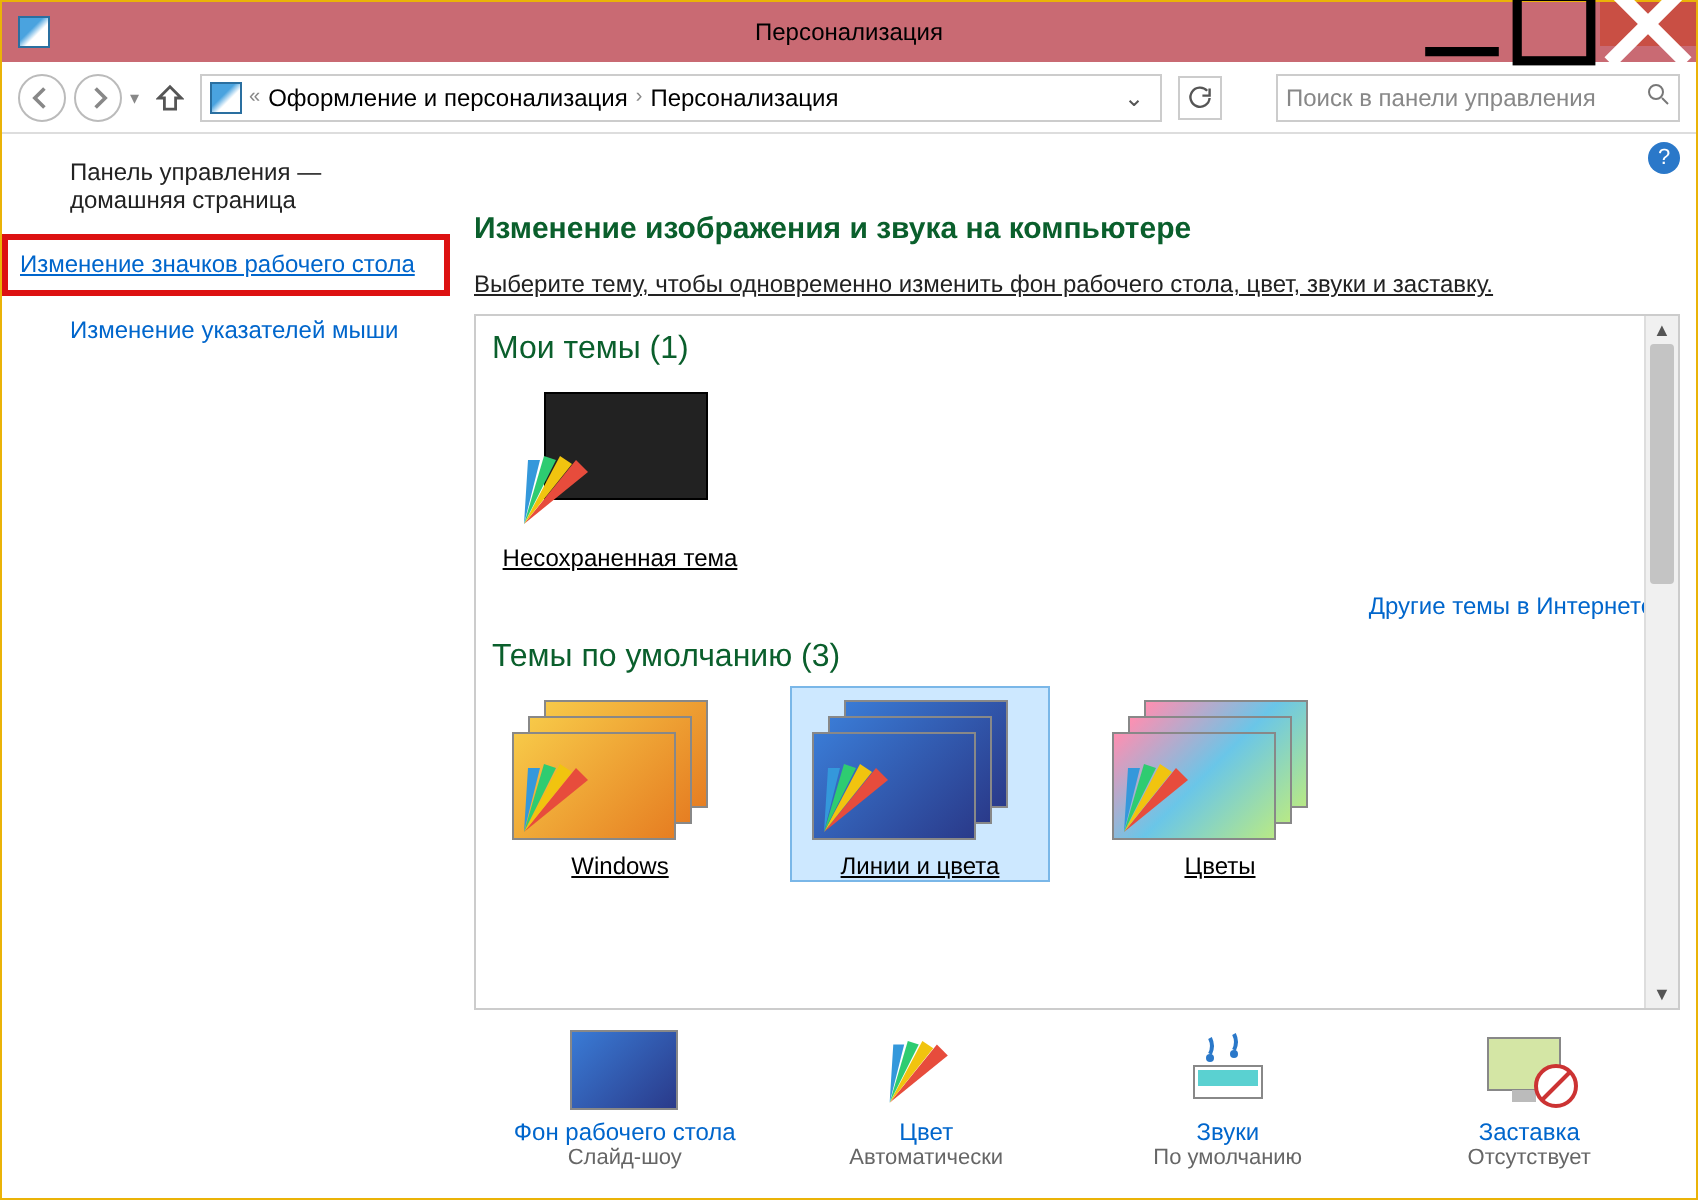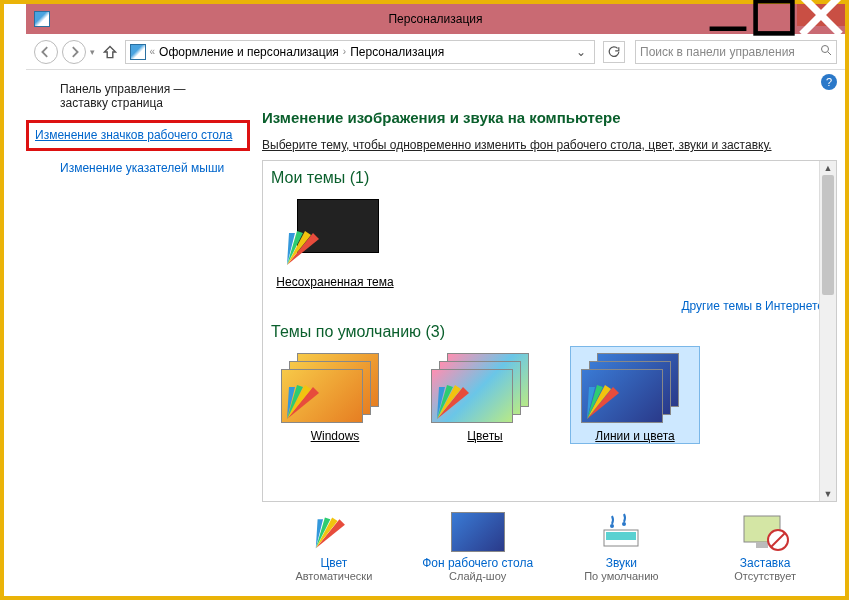--- a/index.html
+++ b/index.html
@@ -1,33 +1,33 @@
 <!DOCTYPE html>
 <html><head>
 <meta charset="utf-8">
 <style>
 * { box-sizing: border-box; margin: 0; padding: 0; font-family: "Segoe UI", Tahoma, sans-serif; }
 body { width: 849px; height: 600px; background: #fff; overflow: hidden; }
-.window { width: 849px; height: 600px; border: 4px solid #eab308; background: #fff; display: flex; flex-direction: column; padding-left: 22px; }
+.window { width: 849px; height: 600px; border: 1px solid #eab308; background: #fff; display: flex; flex-direction: column; }
 .titlebar { height: 30px; background: #c96a73; display: flex; align-items: center; position: relative; }
 .titlebar .appicon { width: 16px; height: 16px; margin-left: 8px; background: linear-gradient(135deg,#4aa3df 40%,#fff 60%); border: 1px solid #2a6fa0; }
 .titlebar .title { position: absolute; left: 0; right: 0; text-align: center; color: #000; font-size: 12px; }
 .winbtns { position: absolute; right: 0; top: 0; display: flex; height: 22px; }
 .winbtn { width: 46px; height: 22px; display: flex; align-items: center; justify-content: center; color: #000; font-size: 11px; cursor: pointer; }
 .winbtn.close { background: #c94f44; color: #fff; width: 48px; }
 .navbar { height: 36px; border-bottom: 1px solid #ddd; display: flex; align-items: center; padding: 0 8px; gap: 4px; font-size: 12px; }
 .navbtn { width: 24px; height: 24px; border: 1px solid #bbb; border-radius: 50%; display: flex; align-items: center; justify-content: center; color: #666; cursor: pointer; background: #fff; }
 .navbtn svg { width: 12px; height: 12px; }
 .uparrow { width: 22px; height: 22px; display: flex; align-items: center; justify-content: center; color: #555; cursor: pointer; }
 .breadcrumb { flex: 1; height: 24px; border: 1px solid #ccc; display: flex; align-items: center; padding: 0 4px; gap: 4px; font-size: 12px; }
 .bcicon { width: 16px; height: 16px; background: linear-gradient(135deg,#4aa3df 40%,#fff 60%); border: 1px solid #2a6fa0; }
 .bcsep { color: #888; font-size: 10px; }
 .bcdrop { width: 18px; text-align: center; color: #555; }
 .refresh { width: 22px; height: 22px; border: 1px solid #ccc; display: flex; align-items: center; justify-content: center; cursor: pointer; margin-left: 4px; }
-.searchbox { width: 202px; height: 24px; border: 1px solid #ccc; margin-left: 6px; display: flex; align-items: center; padding: 0 4px; color: #888; font-size: 12px; text-align: center; }
+.searchbox { width: 202px; height: 24px; border: 1px solid #ccc; margin-left: 23px; display: flex; align-items: center; padding: 0 4px; color: #888; font-size: 12px; text-align: center; }
 .searchbox .si { margin-left: auto; color: #666; }
 .body { flex: 1; display: flex; position: relative; overflow: hidden; justify-content: space-between; }
 .sidebar { width: 224px; padding: 12px 6px 12px 34px; font-size: 12px; }
 .sidebar .head { color: #222; margin-bottom: 3px; }
 .sidebar .link { color: #0066cc; margin-top: 10px; cursor: pointer; }
 .sidebar .link.u { text-decoration: underline; }
 .redbox { border: 3px solid #d11; padding: 5px 6px 6px 6px; margin-left: -34px; margin-right: -6px; margin-top: 10px; }
 .redbox .link { margin-top: 0; }
 .main { flex: 1; padding: 10px 8px 10px 12px; position: relative; display: flex; flex-direction: column; overflow: hidden; }
 .helpicon { position: absolute; right: 8px; top: 4px; width: 16px; height: 16px; border-radius: 50%; background: #2a78c9; color: #fff; font-size: 11px; text-align: center; line-height: 16px; cursor: pointer; }
@@ -128,21 +128,21 @@
             <line x1="8" y1="8" x2="11" y2="11" stroke="#777"></line>
           </svg>
       </span>
     </div>
   </div>
 
   <div class="body">
     <div class="sidebar">
       <div class="head">
         <span>Панель управления —</span><br>
-        <span>заставку страница</span>
+        <span>домашняя страница</span>
       </div>
       <div class="redbox">
         <div class="link u">Изменение значков рабочего стола</div>
       </div>
       <div class="link">Изменение указателей мыши</div>
 
     </div>
 
     <div class="main">
       <div class="helpicon">?</div>
@@ -175,73 +175,73 @@
                 <div class="bg bg3 gradA"></div>
               <svg class="fan" viewBox="0 0 48 44">
                   <path d="M4 40 L30 8 36 14 Z" fill="#e74c3c"></path>
                   <path d="M4 40 L22 6 28 10 Z" fill="#f1c40f"></path>
                   <path d="M4 40 L14 6 20 8 Z" fill="#2ecc71"></path>
                   <path d="M4 40 L6 8 12 8 Z" fill="#3498db"></path>
                 </svg>
             </div>
             <div>Windows</div>
           </div>
+          <div class="theme sel">
+            <div class="thumb">
+              <div class="bg bg1 gradB"></div>
+                <div class="bg bg2 gradB"></div>
+                <div class="bg bg3 gradB"></div>
+              <svg class="fan" viewBox="0 0 48 44">
+                  <path d="M4 40 L30 8 36 14 Z" fill="#e74c3c"></path>
+                  <path d="M4 40 L22 6 28 10 Z" fill="#f1c40f"></path>
+                  <path d="M4 40 L14 6 20 8 Z" fill="#2ecc71"></path>
+                  <path d="M4 40 L6 8 12 8 Z" fill="#3498db"></path>
+                </svg>
+            </div>
+            <div>Линии и цвета</div>
+          </div>
           <div class="theme">
             <div class="thumb">
               <div class="bg bg1 gradC"></div>
                 <div class="bg bg2 gradC"></div>
                 <div class="bg bg3 gradC"></div>
               <svg class="fan" viewBox="0 0 48 44">
                   <path d="M4 40 L30 8 36 14 Z" fill="#e74c3c"></path>
                   <path d="M4 40 L22 6 28 10 Z" fill="#f1c40f"></path>
                   <path d="M4 40 L14 6 20 8 Z" fill="#2ecc71"></path>
                   <path d="M4 40 L6 8 12 8 Z" fill="#3498db"></path>
                 </svg>
             </div>
             <div>Цветы</div>
-          </div>
-          <div class="theme sel">
-            <div class="thumb">
-              <div class="bg bg1 gradB"></div>
-                <div class="bg bg2 gradB"></div>
-                <div class="bg bg3 gradB"></div>
-              <svg class="fan" viewBox="0 0 48 44">
-                  <path d="M4 40 L30 8 36 14 Z" fill="#e74c3c"></path>
-                  <path d="M4 40 L22 6 28 10 Z" fill="#f1c40f"></path>
-                  <path d="M4 40 L14 6 20 8 Z" fill="#2ecc71"></path>
-                  <path d="M4 40 L6 8 12 8 Z" fill="#3498db"></path>
-                </svg>
-            </div>
-            <div>Линии и цвета</div>
           </div>
         </div>
         <div class="vscroll">
           <div class="arr">▲</div>
           <div class="thumbv"></div>
           <div class="arr dn">▼</div>
         </div>
       </div>
 
       <div class="bottombar">
+        <div class="bitem">
+          <div class="bic gradB" style="border:1px solid #888"></div>
+          <div class="lab">Фон рабочего стола</div>
+          <div class="sub">Слайд-шоу</div>
+        </div>
         <div class="bitem">
           <div class="bic">
             <svg viewBox="0 0 48 44" width="48" height="40">
                 <path d="M4 40 L30 8 36 14 Z" fill="#e74c3c"></path>
                 <path d="M4 40 L22 6 28 10 Z" fill="#f1c40f"></path>
                 <path d="M4 40 L14 6 20 8 Z" fill="#2ecc71"></path>
                 <path d="M4 40 L6 8 12 8 Z" fill="#3498db"></path>
               </svg>
           </div>
           <div class="lab">Цвет</div>
           <div class="sub">Автоматически</div>
-        </div>
-        <div class="bitem">
-          <div class="bic gradB" style="border:1px solid #888"></div>
-          <div class="lab">Фон рабочего стола</div>
-          <div class="sub">Слайд-шоу</div>
         </div>
         <div class="bitem">
           <div class="bic">
             <svg viewBox="0 0 54 40" width="54" height="40">
                 <rect x="10" y="18" width="34" height="16" fill="#fff" stroke="#888"></rect>
                 <rect x="12" y="20" width="30" height="8" fill="#5ad1d1"></rect>
                 <path d="M18 4q2 4 0 8" stroke="#2a78c9" fill="none" stroke-width="2"></path>
                 <circle cx="18" cy="14" r="2" fill="#2a78c9"></circle>
                 <path d="M30 2q2 4 0 8" stroke="#2a78c9" fill="none" stroke-width="2"></path>
                 <circle cx="30" cy="12" r="2" fill="#2a78c9"></circle>

